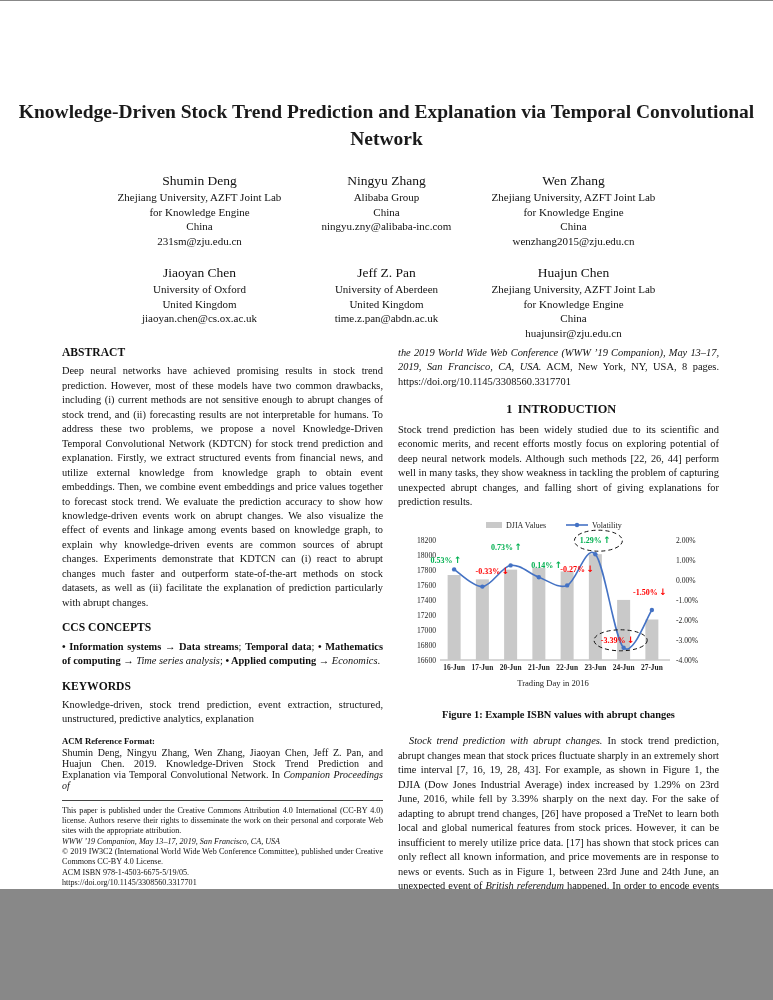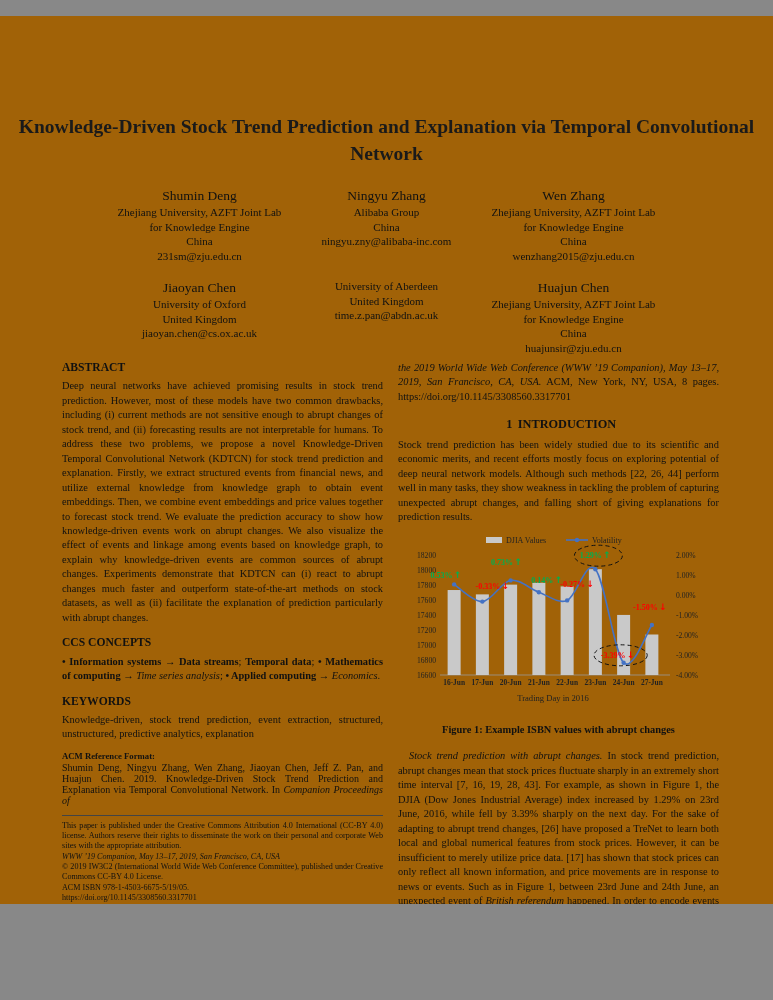--- a/index.html
+++ b/index.html
@@ -1,18 +1,18 @@
 <!DOCTYPE html>
 <html><head>
 <meta charset="utf-8">
 <style>
   html,body{margin:0;padding:0;background:#888;}
   .page{
-    position:relative;width:773px;height:888px;background:#a16207;
-    font-family:"Liberation Serif", serif;color:#111;margin:16px auto;overflow:hidden;
+    position:relative;width:773px;height:888px;background:#ffffff;
+    font-family:"Liberation Serif", serif;color:#111;margin:1px auto;overflow:hidden;
   }
   .title{
     position:absolute;top:97px;left:0;width:100%;text-align:center;
     font-size:19.5px;font-weight:bold;line-height:27px;color:#1a1a1a;
   }
   .authors-row{position:absolute;left:106px;width:561px;display:flex;}
   .row1{top:171px;} .row2{top:263px;}
   .author{flex:1 1 0;text-align:center;}
   .author .name{font-size:13.5px;line-height:18px;}
   .author .affil,.author .email{font-size:11px;line-height:14.6px;}
@@ -65,20 +65,21 @@
   </div>
 
   <div class="authors-row row2">
     <div class="author">
       <div class="name">Jiaoyan Chen</div>
       <div class="affil">University of Oxford</div>
       <div class="affil">United Kingdom</div>
       <div class="email">jiaoyan.chen@cs.ox.ac.uk</div>
     </div>
     <div class="author">
+      <div class="name">Jeff Z. Pan</div>
       <div class="affil">University of Aberdeen</div>
       <div class="affil">United Kingdom</div>
       <div class="email">time.z.pan@abdn.ac.uk</div>
     </div>
     <div class="author">
       <div class="name">Huajun Chen</div>
       <div class="affil">Zhejiang University, AZFT Joint Lab</div>
       <div class="affil">for Knowledge Engine</div>
       <div class="affil">China</div>
       <div class="email">huajunsir@zju.edu.cn</div>

